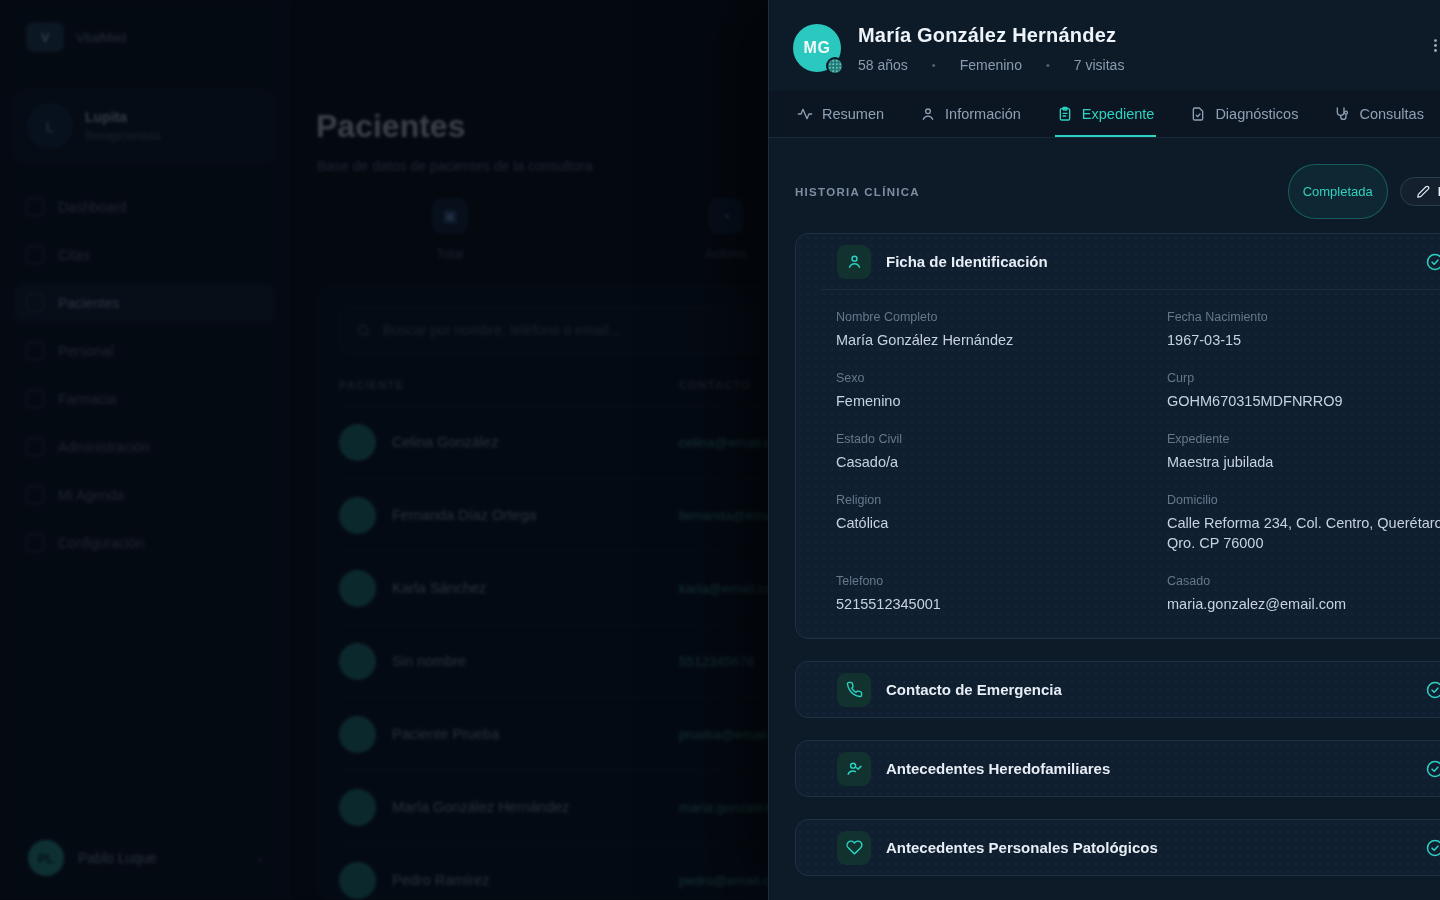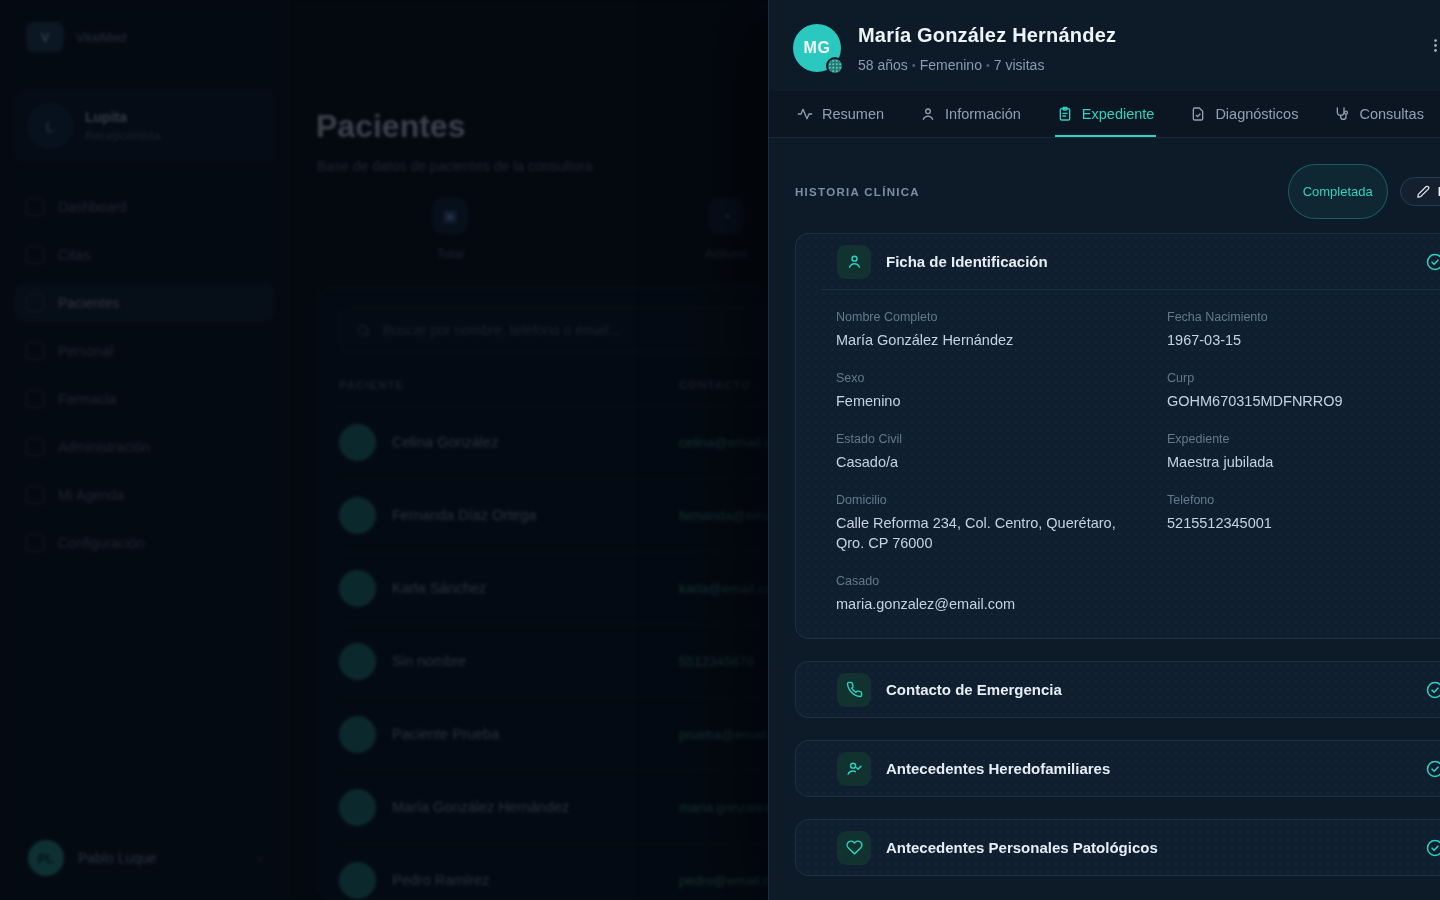--- a/index.html
+++ b/index.html
@@ -66,21 +66,21 @@
   .avatar-wrap { position:relative; width:48px; height:48px; flex:none; }
   .avatar { width:48px; height:48px; border-radius:50%; background:#2bc8bf;
             display:flex; align-items:center; justify-content:center;
             color:#f2fbfa; font-weight:bold; font-size:16px; letter-spacing:.5px; }
   .avatar-badge { position:absolute; right:-3px; bottom:-3px; width:18px; height:18px;
             border-radius:50%; background:#1d7f7a; border:2px solid #0d1a28;
             background-image:radial-gradient(rgba(220,250,245,.5) .7px, transparent .8px);
             background-size:3.5px 3.5px; }
   .p-head-text { margin-left:17px; flex:1; }
   .p-title { color:#eef3f9; font-size:20px; font-weight:bold; letter-spacing:.2px; }
-  .p-meta { margin-top:10px; color:#8b9cb0; font-size:14px; display:flex; gap:4px; align-items:center; }
+  .p-meta { margin-top:10px; color:#8b9cb0; font-size:14px; display:flex; gap:24px; align-items:center; }
   .p-meta .dotsep { color:#51627a; font-size:11px; }
   .icon-btn { background:none; border:none; color:#9fadbd; cursor:pointer; padding:6px; }
   .p-head-actions { display:flex; align-items:center; gap:14px; margin-top:6px; }
 
   .tabs { display:flex; gap:32px; padding:0 26px; background:#0b1622;
           border-bottom:1px solid #1a293a; }
   .tab { display:flex; align-items:center; gap:9px; padding:15px 2px 13px;
          font-size:14.5px; color:#90a0b4; border-bottom:2px solid transparent; cursor:pointer; }
   .tab svg { flex:none; }
   .tab.active { color:#2cd3c2; border-bottom-color:#2cd3c2; }
@@ -358,20 +358,24 @@
           </div>
         <div class="field">
             <div class="f-label">Estado Civil</div>
             <div class="f-value">Casado/a</div>
           </div>
         <div class="field">
             <div class="f-label">Expediente</div>
             <div class="f-value">Maestra jubilada</div>
           </div>
         <div class="field">
+            <div class="f-label">Religion</div>
+            <div class="f-value">Católica</div>
+          </div>
+        <div class="field">
             <div class="f-label">Domicilio</div>
             <div class="f-value">Calle Reforma 234, Col. Centro, Querétaro, Qro. CP 76000</div>
           </div>
         <div class="field">
             <div class="f-label">Telefono</div>
             <div class="f-value">5215512345001</div>
           </div>
         <div class="field">
             <div class="f-label">Casado</div>
             <div class="f-value">maria.gonzalez@email.com</div>

